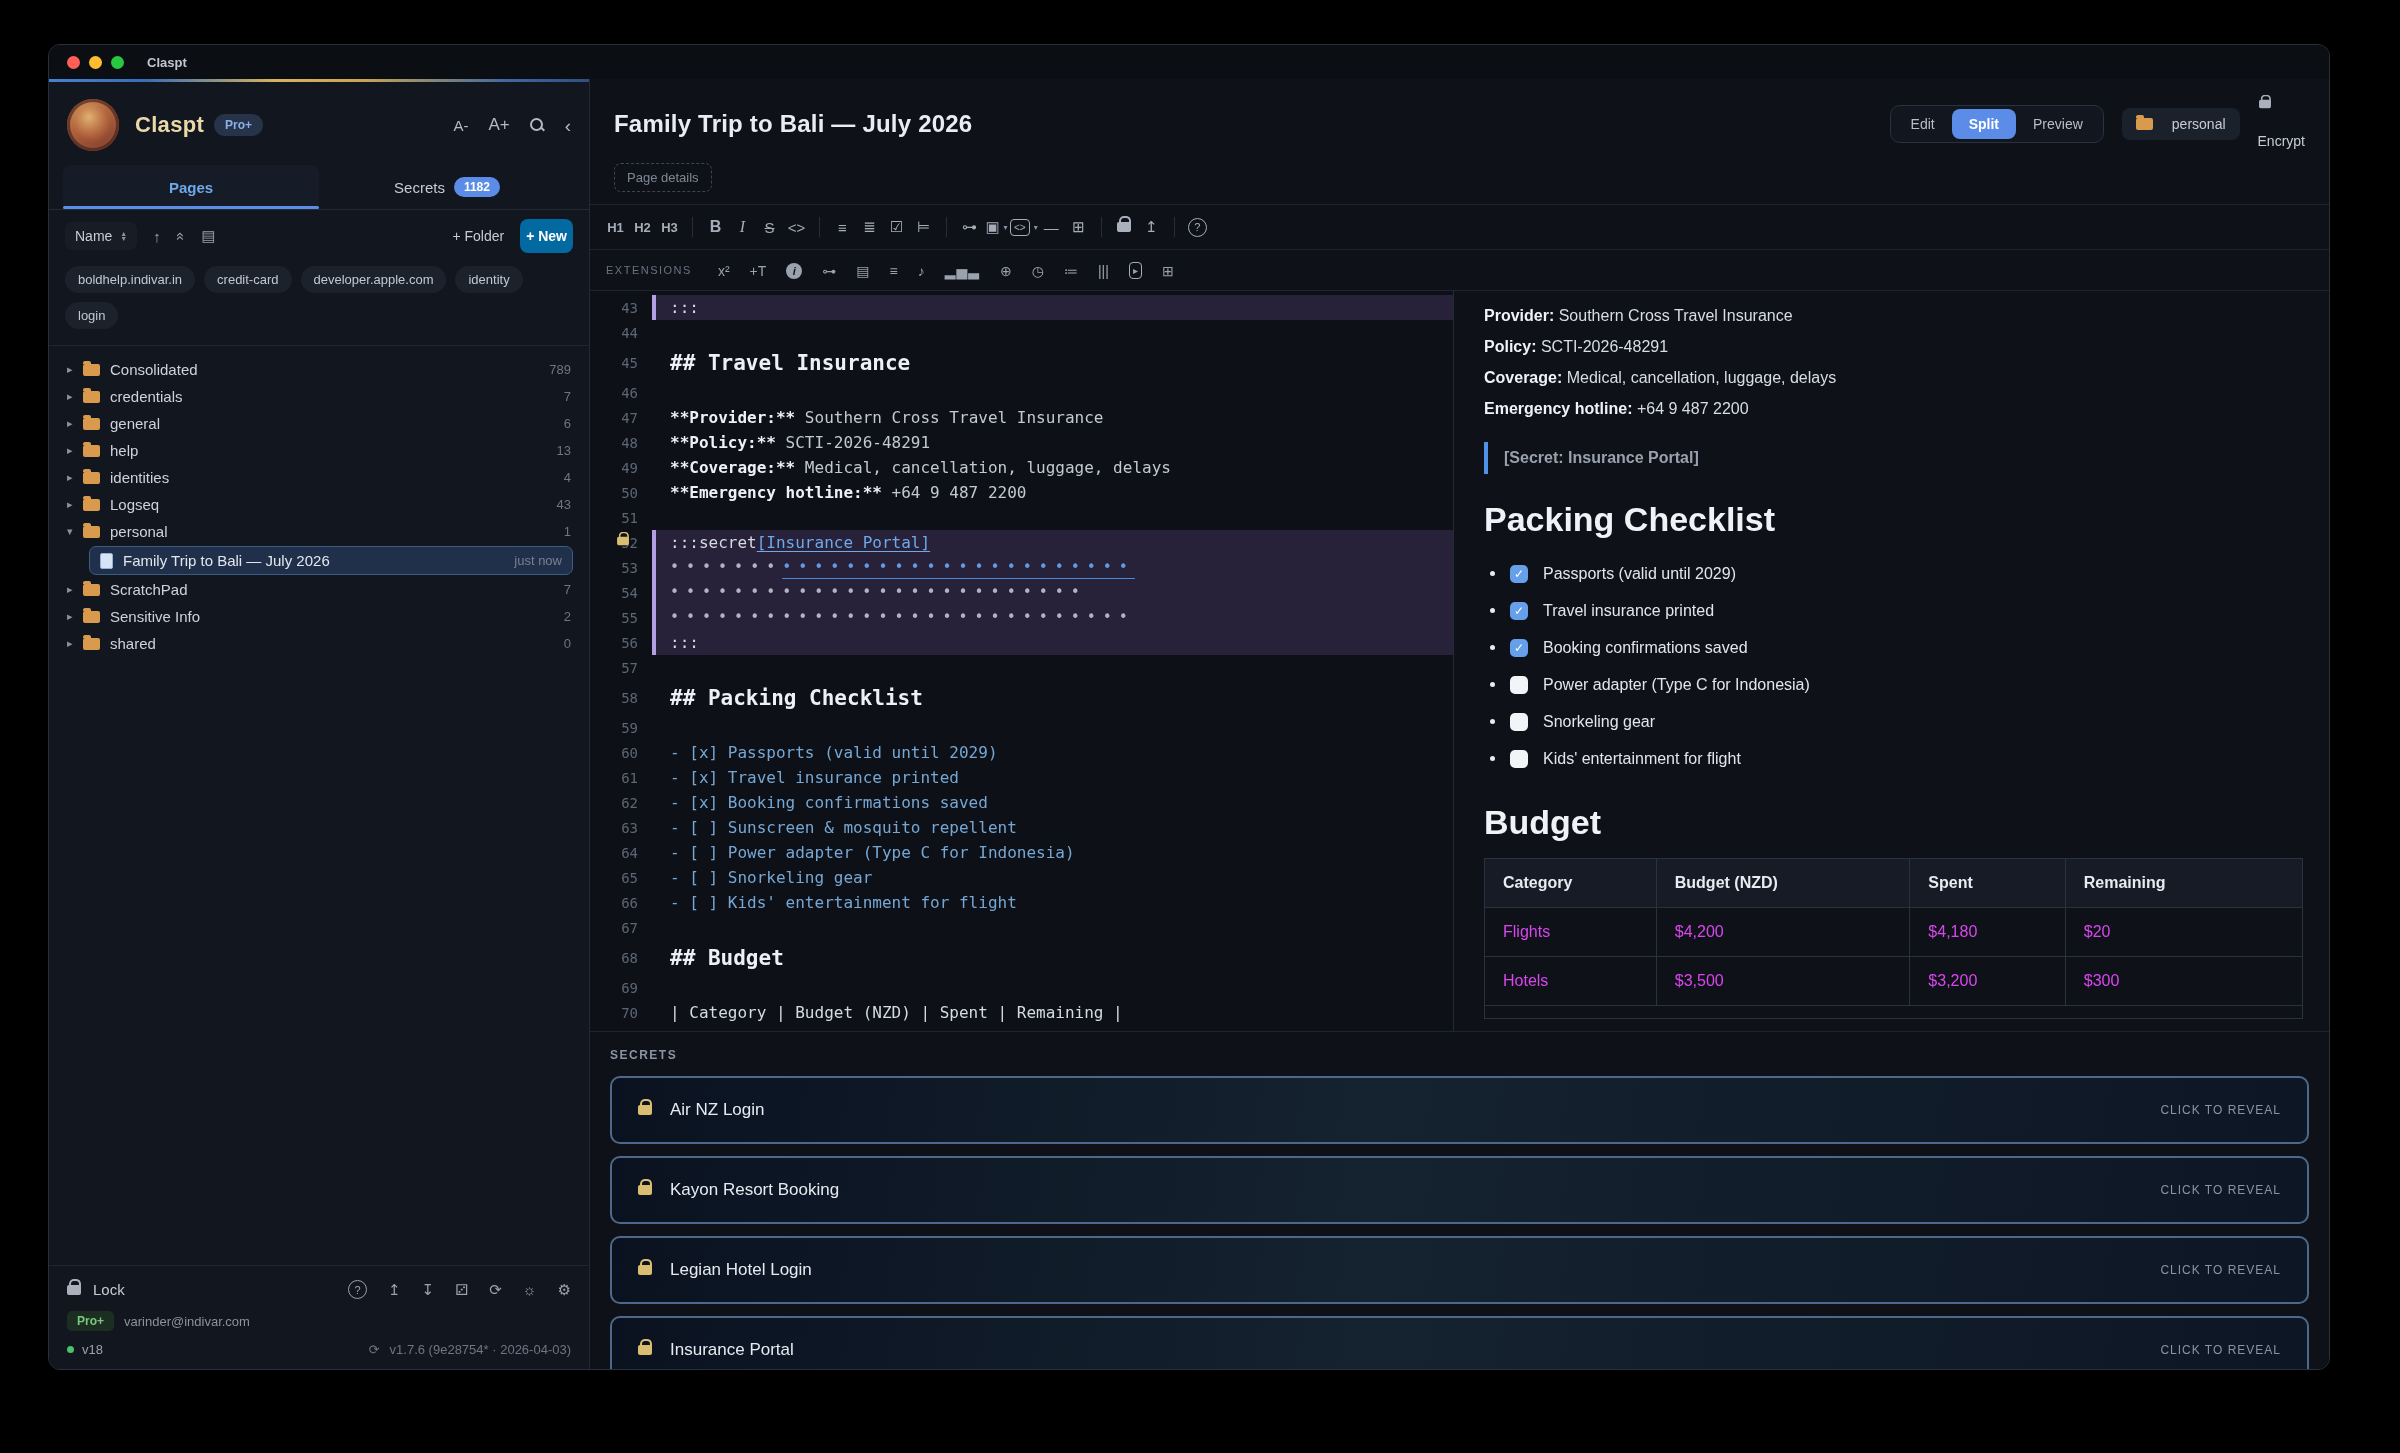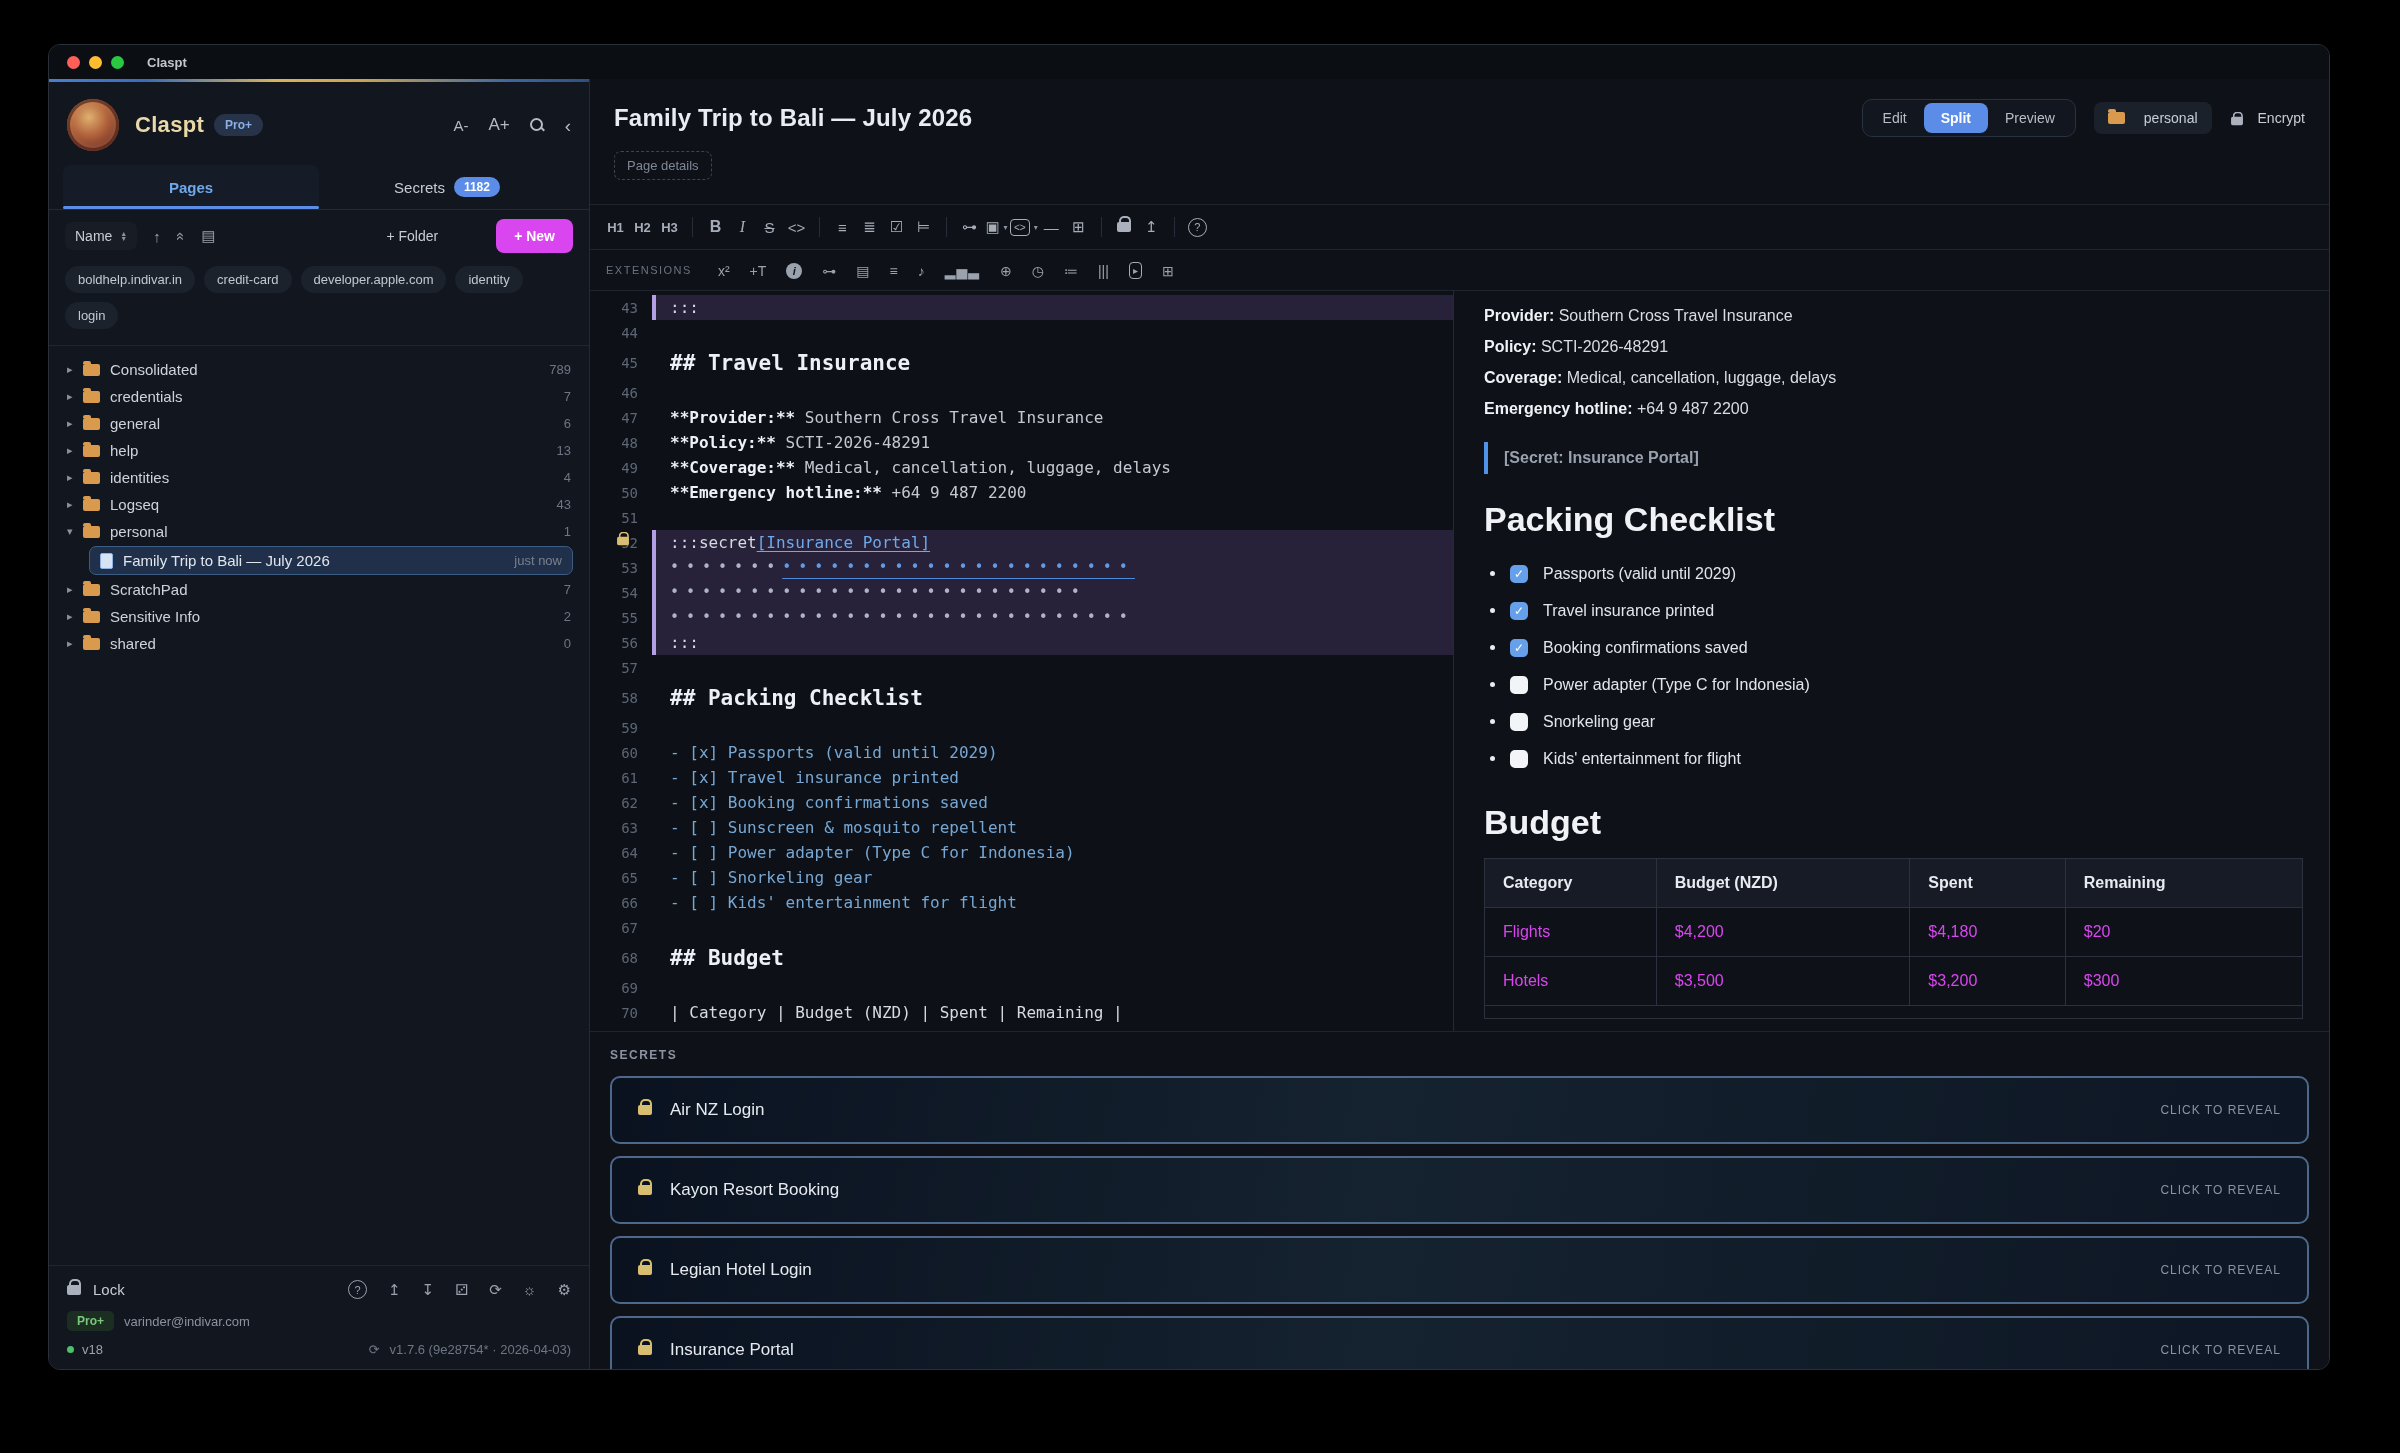--- a/index.html
+++ b/index.html
@@ -39,21 +39,21 @@
   .sb-tab.active::after{content:"";position:absolute;left:0;right:0;bottom:0;height:3px;background:#5b8de8;border-radius:2px;}
   .count-pill{background:#5b8de8;color:#fff;font-size:12px;font-weight:bold;padding:3px 10px;border-radius:11px;}
   
   .sb-sort{display:flex;align-items:center;height:52px;padding:0 16px;flex:none;}
   .sel{display:flex;align-items:center;background:#171c25;border-radius:7px;padding:6px 10px;color:#c8ccd4;font-size:14px;gap:8px;}
   .sel .updown{display:inline-flex;flex-direction:column;font-size:7px;line-height:5px;color:#8a92a0;}
   .sort-ico{color:#9aa2ae;font-size:15px;margin-left:16px;}
   .rot90{display:inline-block;transform:rotate(90deg);}
   .sb-sort .spacer{flex:1}
   .folder-btn{color:#c6ccd6;font-size:14px;margin-right:16px;}
-  .new-btn{background:#d946ef;color:#fff;font-size:14px;font-weight:bold;border:none;border-radius:8px;padding:9px 18px;margin-left:42px;}
+  .new-btn{background:#0369a1;color:#fff;font-size:14px;font-weight:bold;border:none;border-radius:8px;padding:9px 6px;}
   
   .sb-tags{display:flex;flex-wrap:wrap;gap:9px;padding:4px 16px 16px;border-bottom:1px solid #20262f;flex:none;}
   .tag{background:#1c222c;color:#c2c8d2;font-size:13px;padding:6px 13px;border-radius:14px;}
   
   .sb-tree{flex:1;padding:10px 12px;overflow:hidden;}
   .tree-row{display:flex;align-items:center;height:27px;padding:0 6px;color:#ced3db;font-size:15px;}
   .tree-chev{width:16px;color:#8a92a0;font-size:11px;flex:none;}
   .foldericon{width:17px;height:12px;background:#d99a4e;border-radius:2px;position:relative;flex:none;margin-right:10px;}
   .foldericon::before{content:"";position:absolute;top:-3px;left:0;width:8px;height:3px;background:#d99a4e;border-radius:2px 2px 0 0;}
   .tree-row .spacer{flex:1}
@@ -82,21 +82,21 @@
   
   .main{flex:1;display:flex;flex-direction:column;min-width:0;background:#0e1218;}
   .doc-header{height:105px;flex:none;padding:20px 24px 0;}
   .dh-row{display:flex;align-items:center;}
   .doc-title{font-size:24px;font-weight:600;color:#e9ecf1;letter-spacing:.2px;}
   .dh-right{margin-left:auto;display:flex;align-items:center;gap:18px;padding-left:13px;}
   .seg{display:flex;align-items:center;background:#12161f;border:1px solid #2a3140;border-radius:10px;padding:3px;}
   .seg-btn{font-size:14px;color:#b8bec8;padding:7px 17px;border-radius:8px;}
   .seg-btn.active{background:#5b8de8;color:#fff;font-weight:bold;}
   .chip{display:flex;align-items:center;gap:9px;background:#1b212b;border-radius:8px;padding:8px 14px;color:#c8ccd4;font-size:14px;}
-  .encrypt{display:flex;align-items:flex-end;gap:14px;color:#c8ccd4;font-size:14px;}
+  .encrypt{display:flex;align-items:flex-start;gap:24px;color:#c8ccd4;font-size:14px;flex-direction:column;}
   .page-details{display:inline-block;margin-top:14px;border:1.5px dashed #3d4452;border-radius:7px;
     padding:6px 12px;color:#7f8795;font-size:13px;background:transparent;}
   
   .tb1{height:44px;flex:none;border-top:1px solid #1f252f;border-bottom:1px solid #1f252f;display:flex;align-items:center;padding:0 12px;}
   .tb-icon{color:#a6adb9;font-size:15px;min-width:27px;text-align:center;display:inline-flex;align-items:center;justify-content:center;gap:1px;}
   .tb-icon.h{font-size:13px;font-weight:bold;}
   .tb-icon.bold{font-weight:bold;font-size:16px;}
   .tb-icon.italic{font-style:italic;font-family:"Liberation Serif",serif;font-size:16px;}
   .tb-icon.strike{text-decoration:line-through;font-size:15px;}
   .boxed{border:1.5px solid #a6adb9;border-radius:4px;padding:0 3px;font-size:10px;height:15px;display:inline-flex;align-items:center;}

